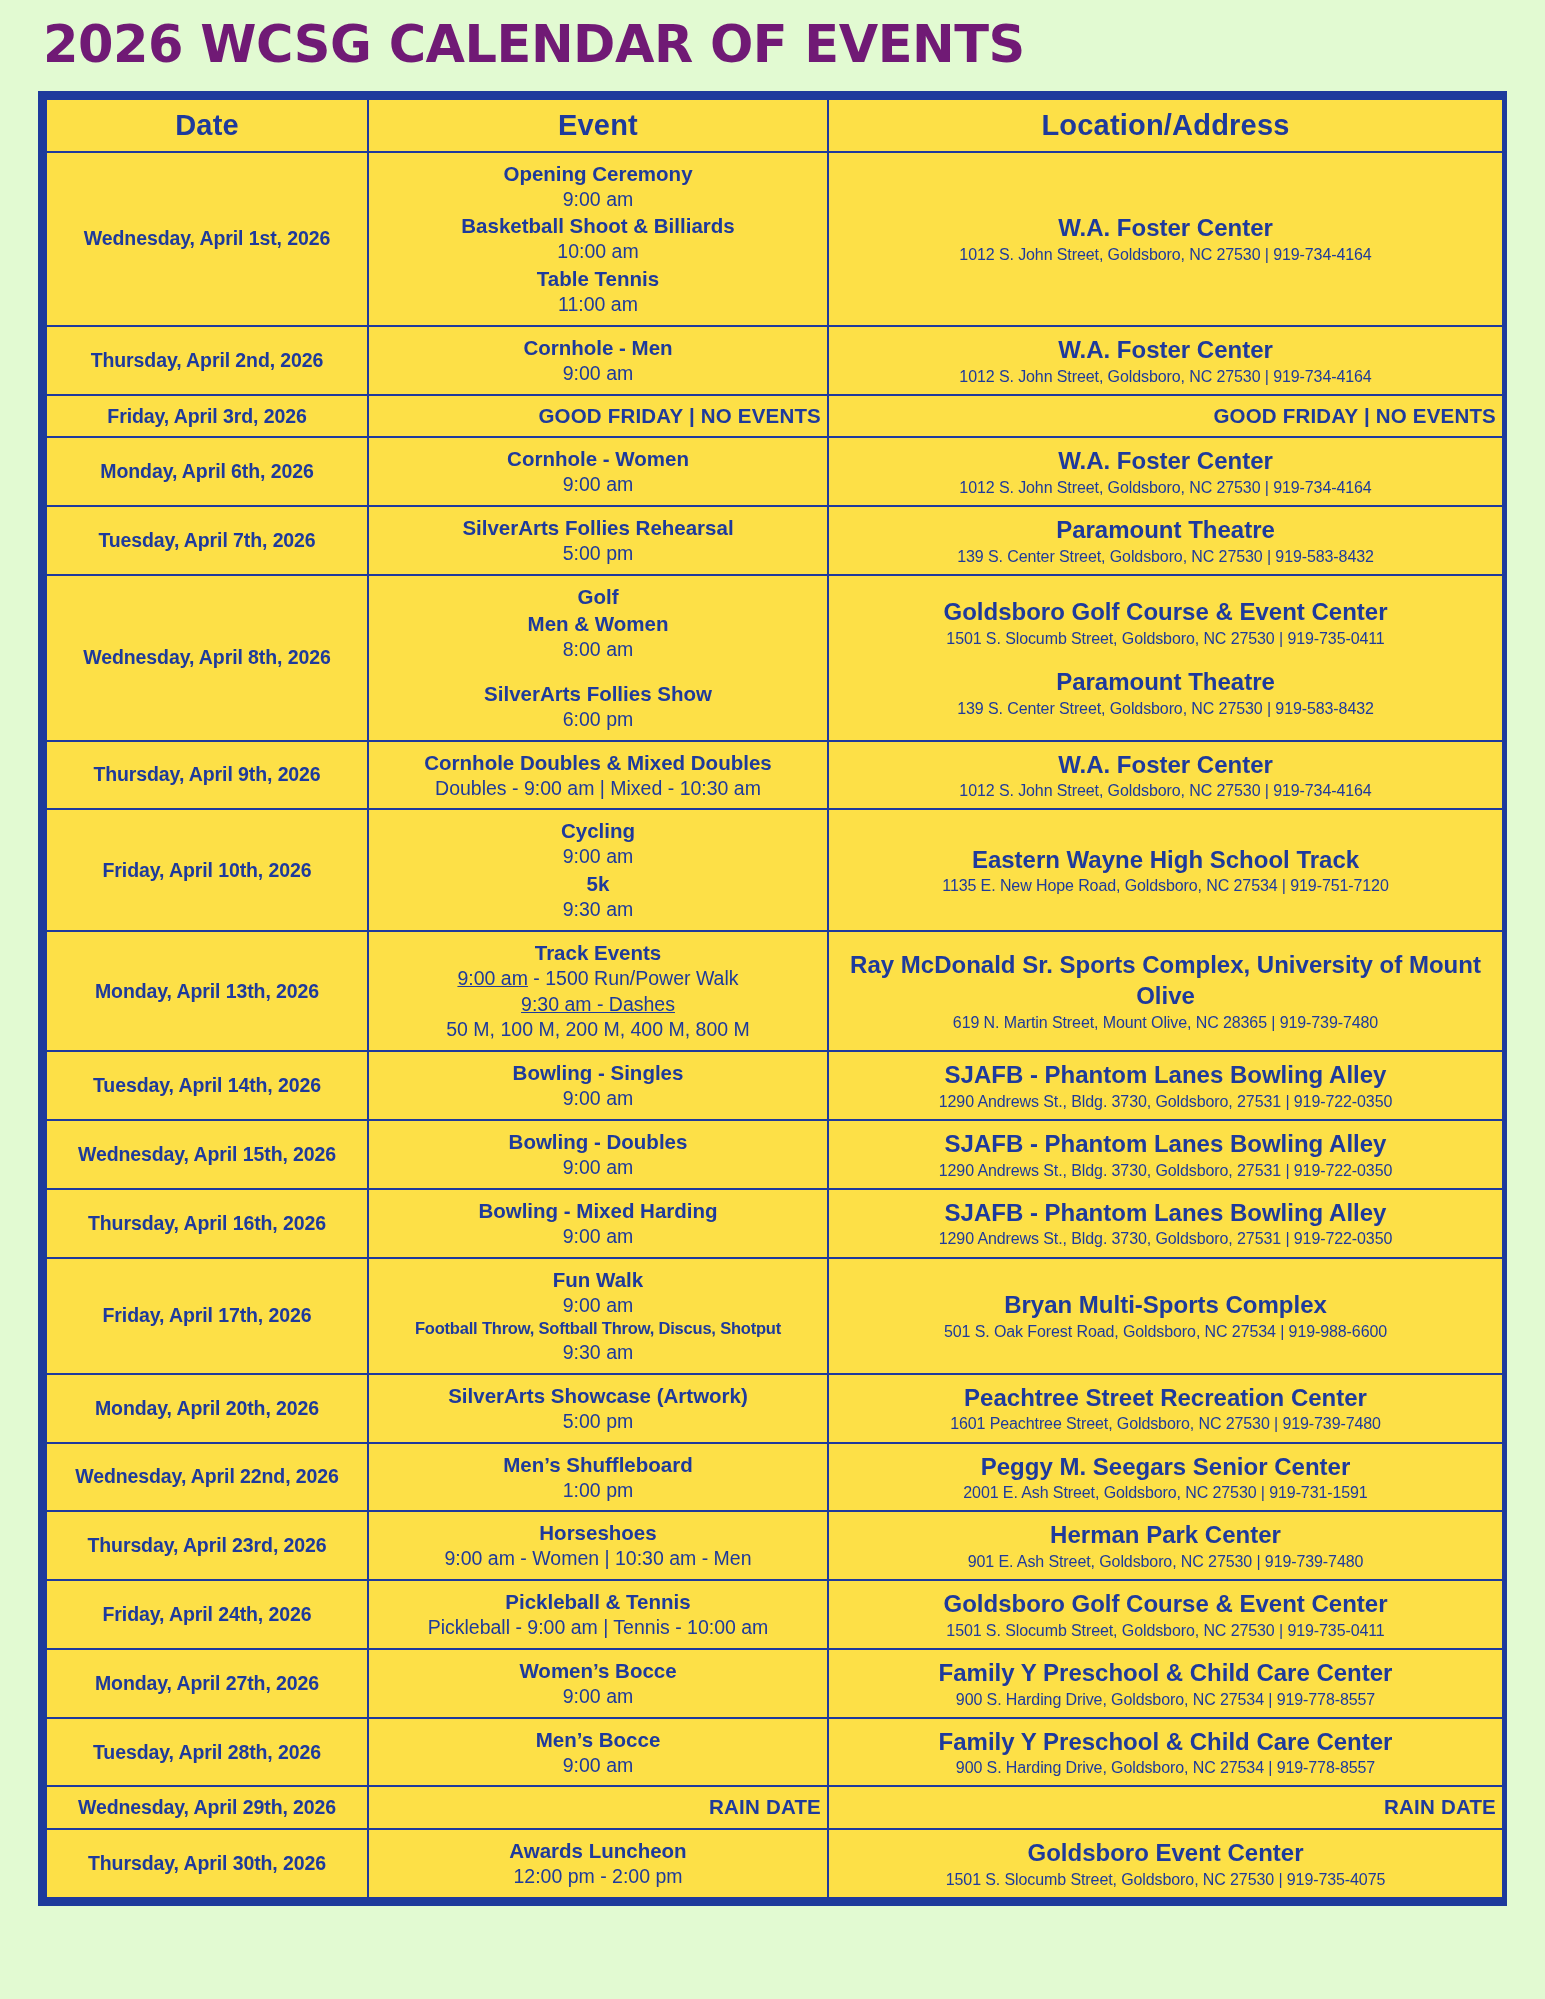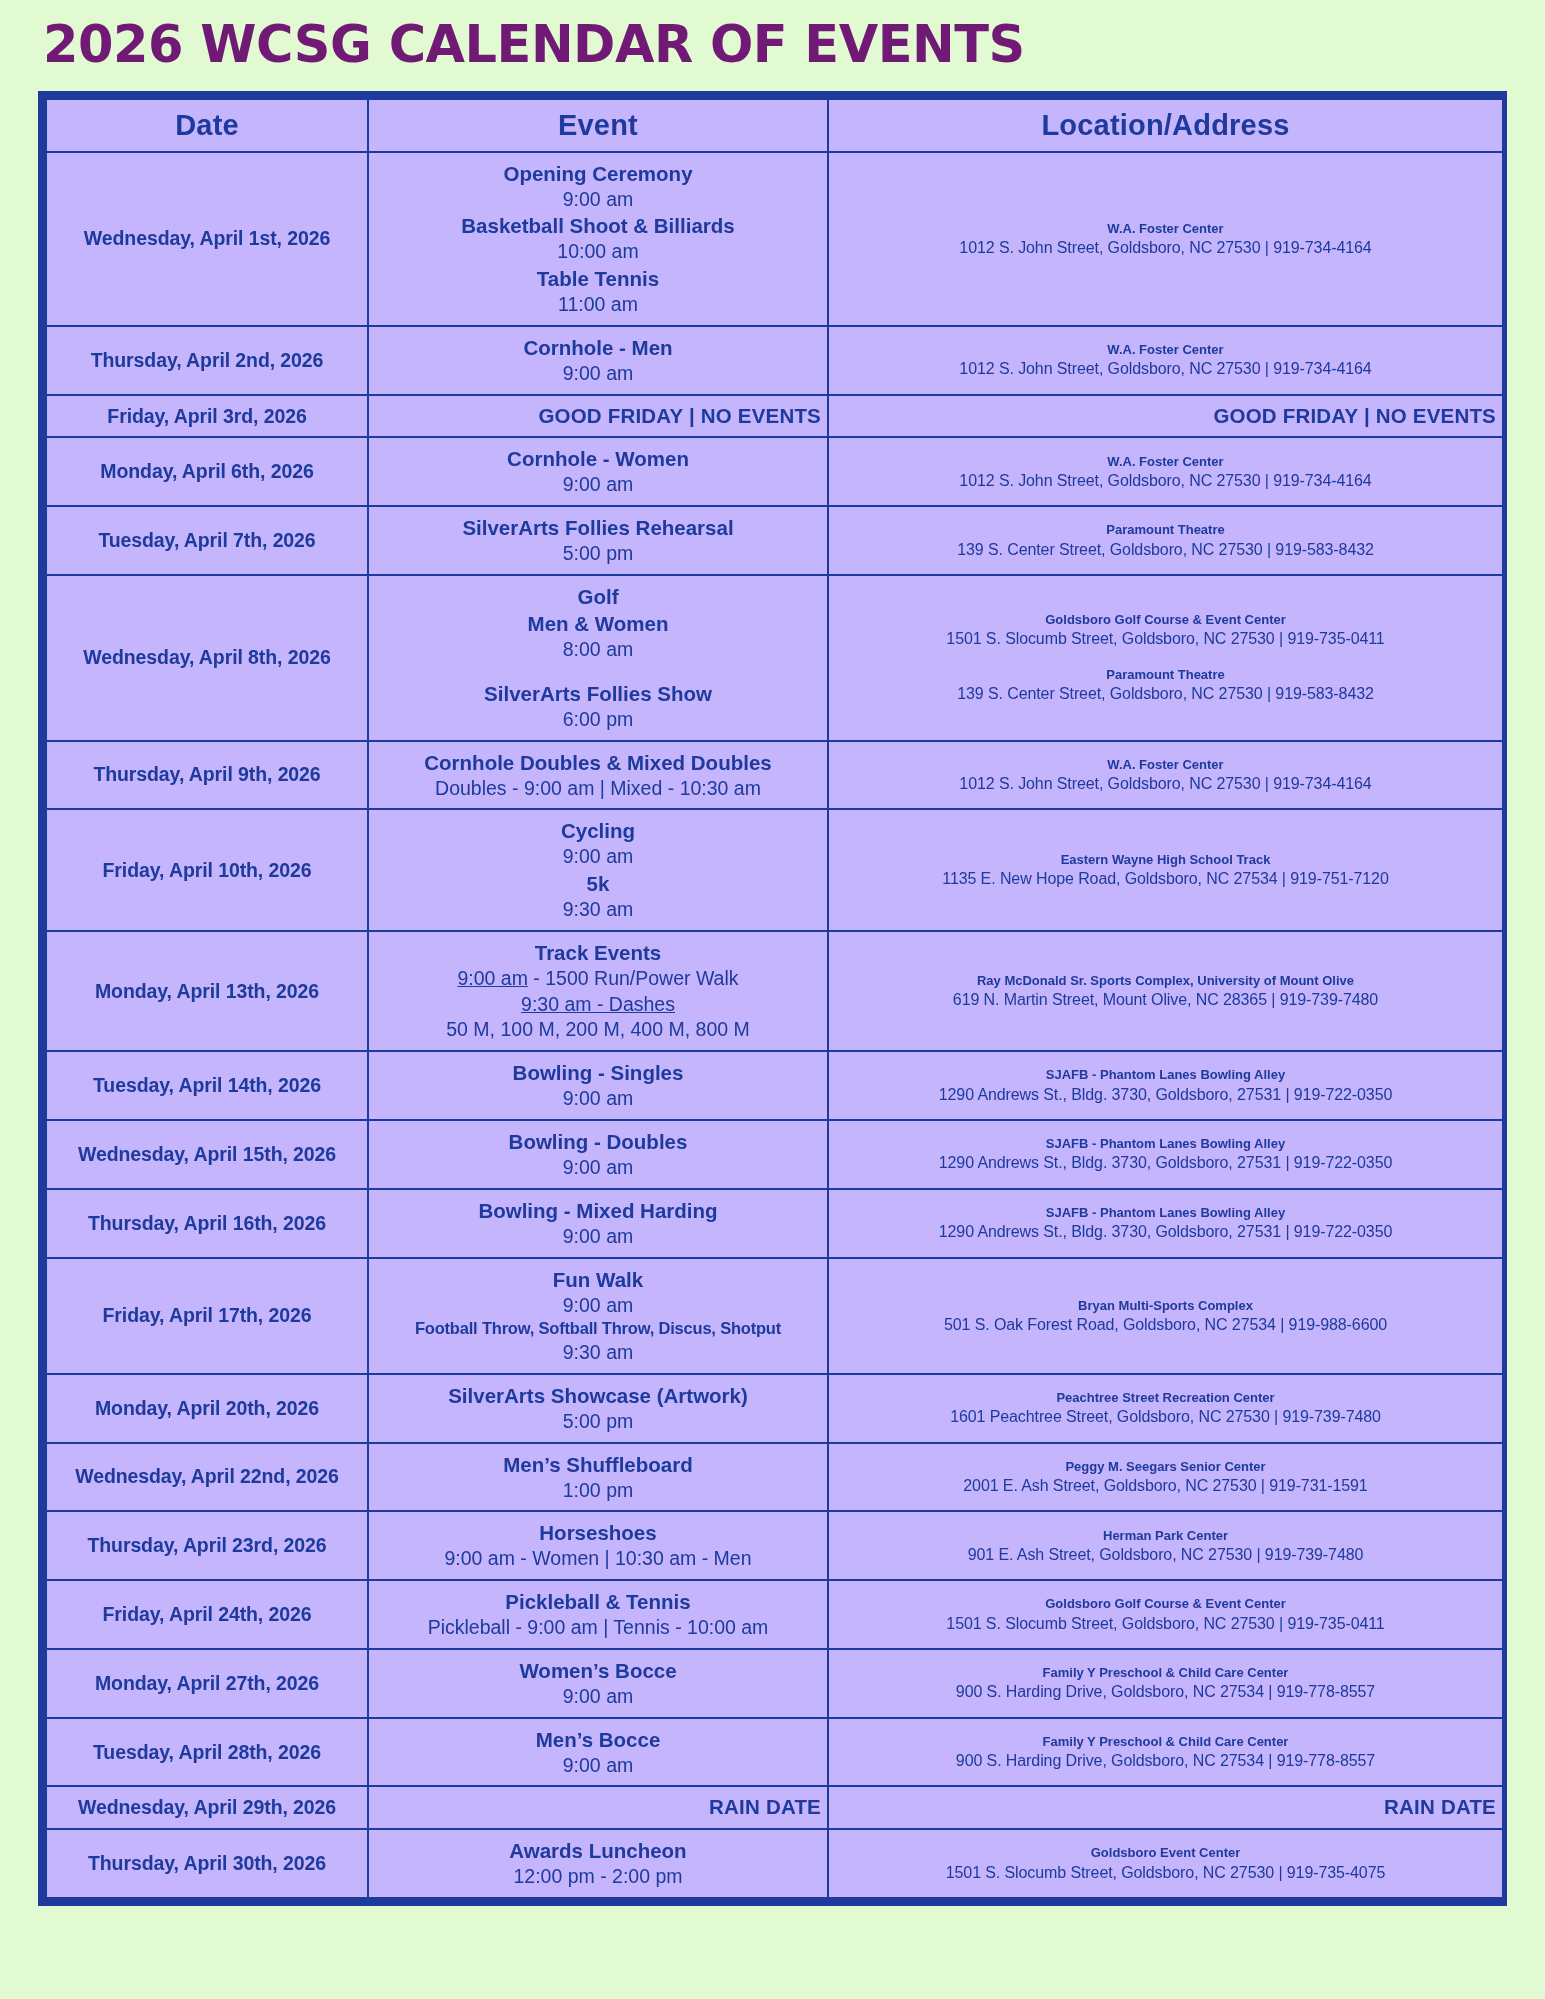--- a/index.html
+++ b/index.html
@@ -33,21 +33,21 @@
   }
   .table-wrap {
     margin-top: 16px;
     border: 7px solid #1e3a9c;
     background: #ffffff;
   }
   table.cal {
     border-collapse: collapse;
     width: 100%;
     table-layout: fixed;
-    background: #c4b5fd;
+    background: #fde047;
   }
   table.cal col.c-date   { width: 322px; }
   table.cal col.c-event  { width: 460px; }
   table.cal col.c-loc    { width: 675px; }
 
   table.cal th, table.cal td {
     border: 2px solid #1e3a9c;
     color: #1e3a9c;
     text-align: center;
     vertical-align: middle;
@@ -91,21 +91,21 @@
   .ev-time.und { text-decoration: underline; }
   .plain-bold {
     font-weight: bold;
     font-size: 20.5px;
     display: block;
     letter-spacing: 0.2px;
     text-align: right;
   }
   .loc-name {
     font-weight: bold;
-    font-size: 13px;
+    font-size: 24px;
     display: block;
     line-height: 1.32;
   }
   .loc-addr {
     font-weight: normal;
     font-size: 16px;
     display: block;
     line-height: 1.32;
     letter-spacing: -0.1px;
   }

